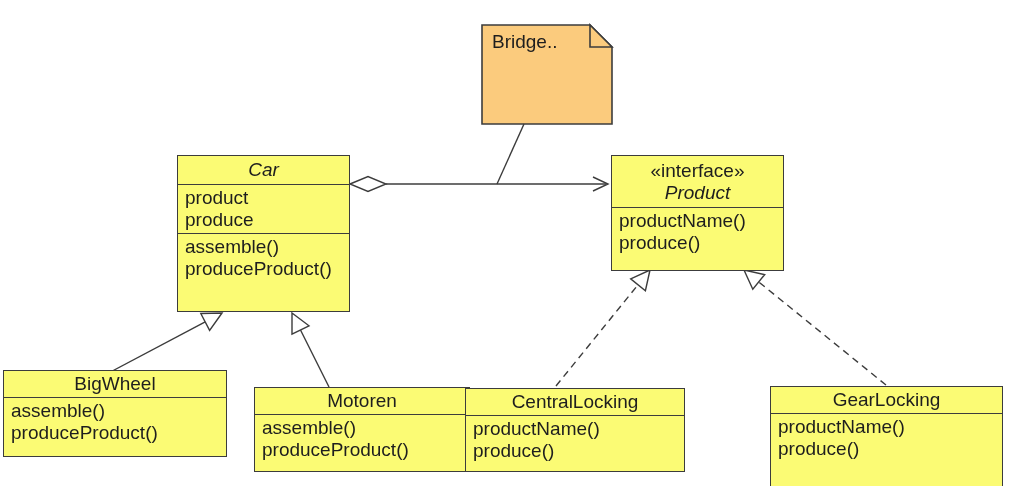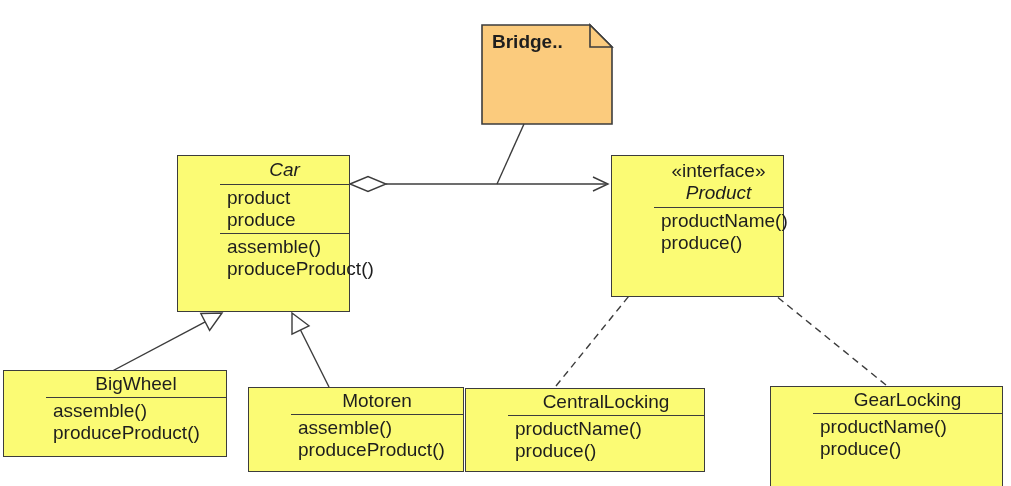--- a/index.html
+++ b/index.html
@@ -9,27 +9,27 @@
     font-family:"Liberation Sans",sans-serif;
     color:var(--text,#1e1e1e);
   }
   .connectors{position:absolute;left:0;top:0;width:1011px;height:486px;}
   .connectors line, .connectors polyline{stroke:var(--line,#3c3c3c);stroke-width:1.4;fill:none;}
   .connectors .dashed{stroke-dasharray:7 5;}
   .connectors .hollow{fill:#ffffff;stroke:var(--line,#3c3c3c);stroke-width:1.4;}
   .note-body{fill:var(--note_fill,#fbcb7d);stroke:var(--line,#3c3c3c);stroke-width:1.6;}
   .note-text{
     position:absolute;left:492px;top:31px;width:110px;
-    font-size:19px;line-height:22px;font-weight:bold;
+    font-size:19px;line-height:22px;
   }
   .uml-class{
     position:absolute;box-sizing:border-box;
     background:var(--class_fill,#fbfb74);
     border:1.6px solid var(--line,#3c3c3c);
-    font-size:19px;line-height:22px;padding-left:42px;
+    font-size:19px;line-height:22px;
   }
   .uml-class .title{
     box-sizing:border-box;display:flex;flex-direction:column;
     align-items:center;justify-content:center;
     border-bottom:1.4px solid var(--line,#3c3c3c);
     text-align:center;
   }
   .uml-class .compartment{box-sizing:border-box;padding:2px 0 0 7px;}
   .uml-class .compartment.mid{border-bottom:1.4px solid var(--line,#3c3c3c);}
   .italic{font-style:italic;}
@@ -83,48 +83,48 @@
     <div class="compartment mid" style="height:49px">
       <div class="member">product</div>
       <div class="member">produce</div>
     </div>
     <div class="compartment">
       <div class="member">assemble()</div>
       <div class="member">produceProduct()</div>
     </div>
   </div>
 
-  <div class="uml-class" style="left:611px;top:155px;width:173px;height:142px">
+  <div class="uml-class" style="left:611px;top:155px;width:173px;height:116px">
     <div class="title" style="height:52px">
       <div>«interface»</div>
       <div class="italic">Product</div>
     </div>
     <div class="compartment">
       <div class="member">productName()</div>
       <div class="member">produce()</div>
     </div>
   </div>
 
   <div class="uml-class" style="left:3px;top:370px;width:224px;height:87px">
     <div class="title" style="height:27px">BigWheel</div>
     <div class="compartment">
       <div class="member">assemble()</div>
       <div class="member">produceProduct()</div>
     </div>
   </div>
 
-  <div class="uml-class" style="left:248px;top:387px;width:216px;height:85px">
+  <div class="uml-class" style="left:254px;top:387px;width:216px;height:85px">
     <div class="title" style="height:27px">Motoren</div>
     <div class="compartment">
       <div class="member">assemble()</div>
       <div class="member">produceProduct()</div>
     </div>
   </div>
 
-  <div class="uml-class" style="left:465px;top:388px;width:240px;height:84px">
+  <div class="uml-class" style="left:465px;top:388px;width:220px;height:84px">
     <div class="title" style="height:27px">CentralLocking</div>
     <div class="compartment">
       <div class="member">productName()</div>
       <div class="member">produce()</div>
     </div>
   </div>
 
   <div class="uml-class" style="left:770px;top:386px;width:233px;height:102px">
     <div class="title" style="height:27px">GearLocking</div>
     <div class="compartment">

